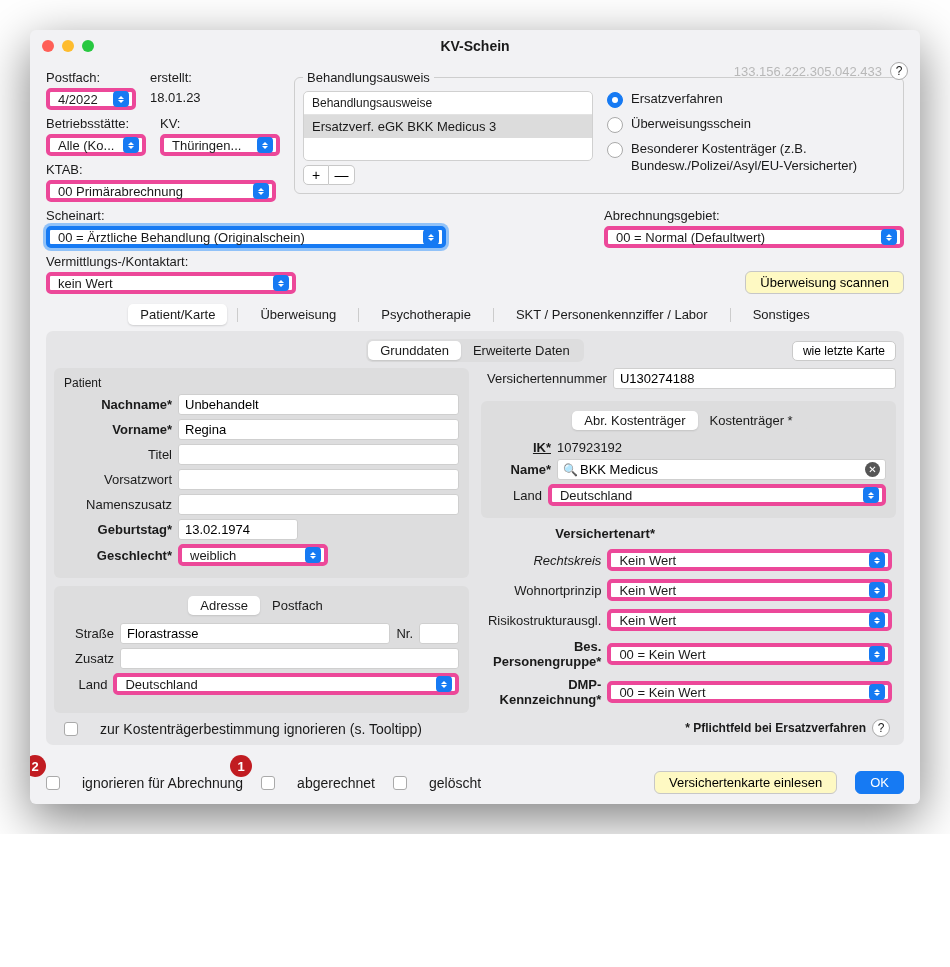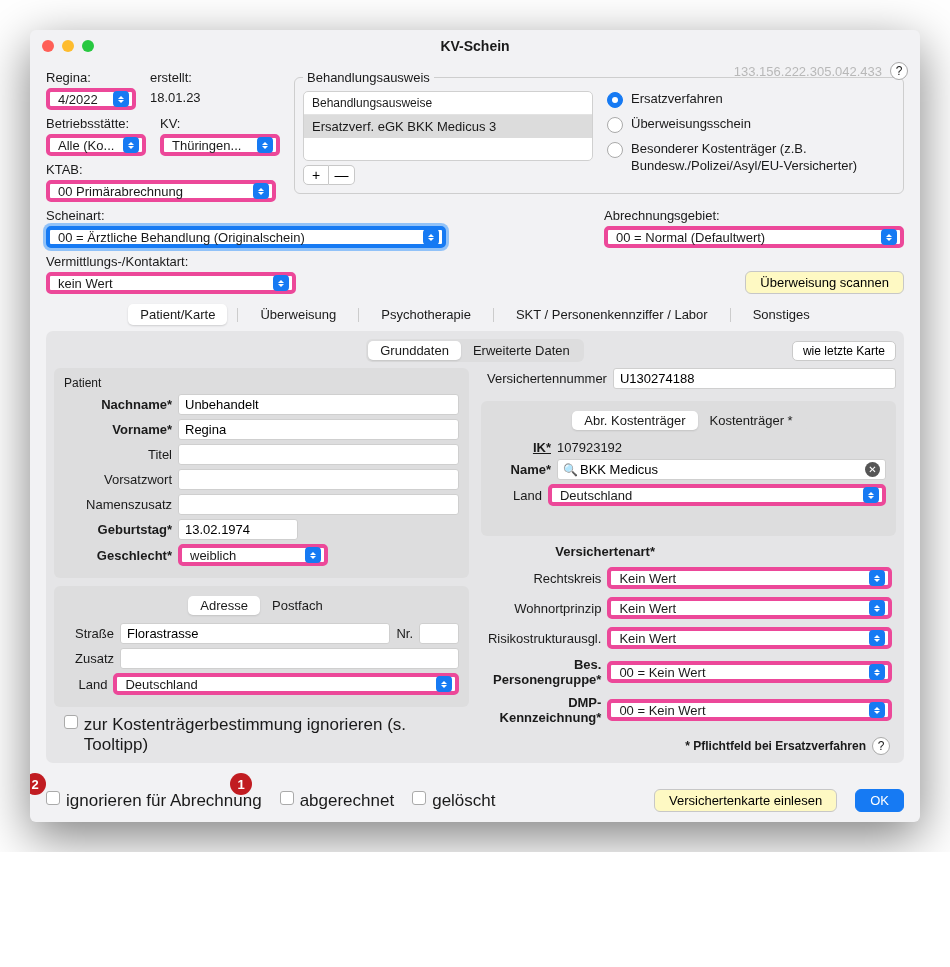--- a/index.html
+++ b/index.html
@@ -74,21 +74,21 @@
 .chip-tabs .ct { padding: 2px 12px; border-radius: 5px; font-size: 13px; }
 .chip-tabs .ct.active { background: #fff; box-shadow: 0 1px 2px rgba(0,0,0,0.12); }
 
 .smallbtn { background: #fff; border: 1px solid #cacaca; border-radius: 5px; padding: 2px 10px; font-size: 12px; }
 
 .searchbox { position: relative; display: flex; align-items: center; }
 .searchbox .mag { position: absolute; left: 6px; color: #888; font-size: 12px; }
 .searchbox input { padding-left: 22px; }
 .searchbox .clear { position: absolute; right: 6px; width: 15px; height: 15px; background: #555; color: #fff; border-radius: 50%; font-size: 10px; line-height: 15px; text-align: center; }
 
-.checkbox { display: inline-flex; align-items: flex-start; gap: 6px; font-size: 17px; }
+.checkbox { display: inline-flex; align-items: center; gap: 22px; font-size: 14px; }
 .checkbox .box { width: 14px; height: 14px; border: 1px solid #aaa; border-radius: 3px; background: #fff; }
 
 .footer { display: flex; align-items: center; gap: 18px; padding: 10px 16px; }
 .btn { background: #fef9c3; border: 1px solid #c7c7c7; border-radius: 6px; padding: 3px 14px; font-size: 13px; }
 .btn.primary { background: #167af3; color: #fff; border-color: #167af3; }
 
 .badge { position: absolute; width: 22px; height: 22px; background: #c11c21; color: #fff; border-radius: 50%; font-size: 13px; font-weight: 600; display: flex; align-items: center; justify-content: center; }
 
 .col { display: flex; flex-direction: column; }
 </style>
@@ -106,21 +106,21 @@
   </div>
   <div class="header-id">133.156.222.305.042.433</div>
   <div class="help">?</div>
 
   <div class="content">
 
     <div class="row">
       <div class="col" style="gap:6px;">
         <div class="row">
           <div class="col">
-            <span class="label">Regina:</span>
+            <span class="label">Postfach:</span>
             <div class="select" style="width:90px;">
                 <span>4/2022</span>
                 <span class="arrow"></span>
               </div>
           </div>
           <div class="col">
             <span class="label">erstellt:</span>
             <span class="static">18.01.23</span>
           </div>
         </div>
@@ -337,21 +337,21 @@
                   <span class="arrow"></span>
                 </div>
               </div>
           </div>
 
           <div class="col" style="gap:4px; padding:0 4px;">
             <div class="frow">
                 <span class="flabel bold" style="width:170px;">Versichertenart*</span>
               </div>
             <div class="frow">
-                <span class="flabel" style="width:170px;">Rechtskreis</span>
+                <span class="flabel" style="width:170px;font-style:italic;">Rechtskreis</span>
                 <div class="select wide">
                   <span>Kein Wert</span>
                   <span class="arrow"></span>
                 </div>
               </div>
             <div class="frow">
                 <span class="flabel" style="width:170px;">Wohnortprinzip</span>
                 <div class="select wide">
                   <span>Kein Wert</span>
                   <span class="arrow"></span>

